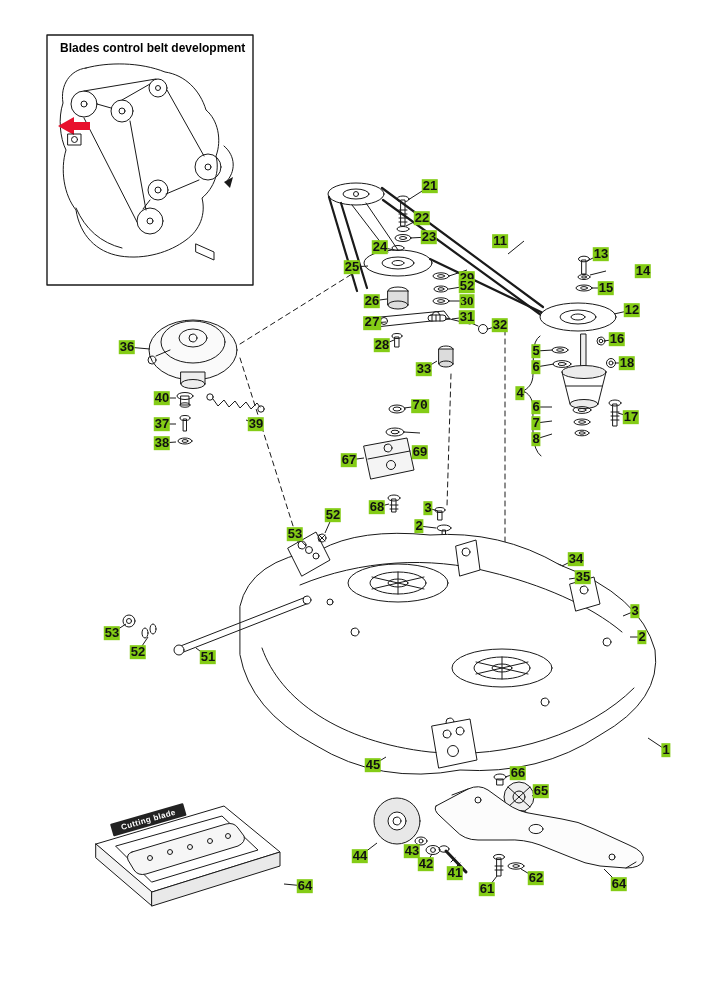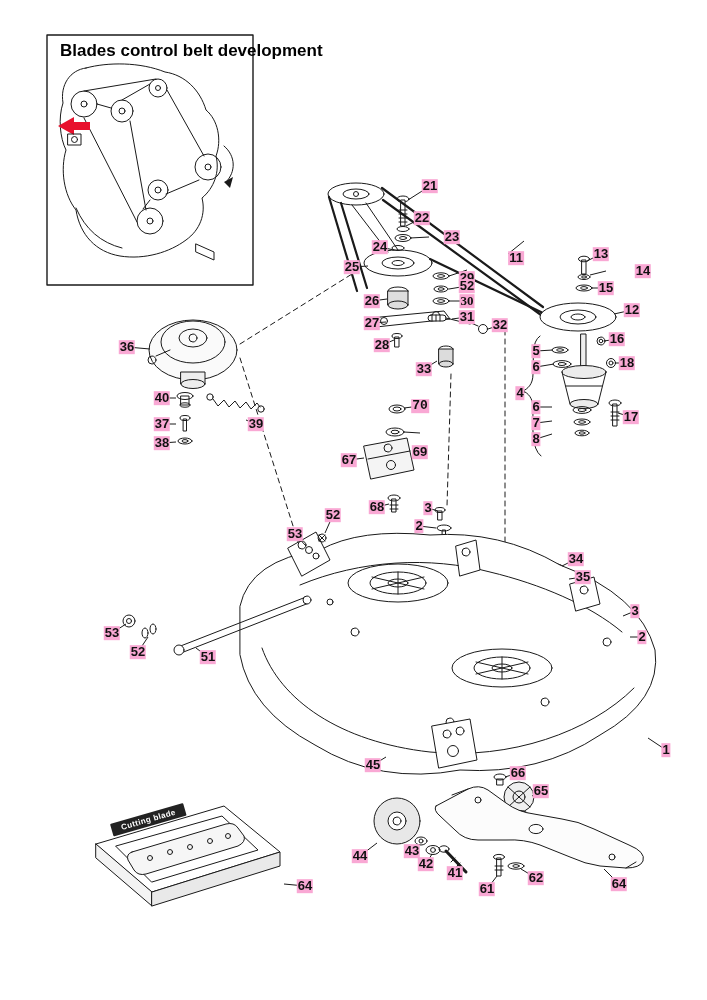--- a/index.html
+++ b/index.html
@@ -5,25 +5,25 @@
   html,body{margin:0;padding:0;background:#fff}
   body{width:707px;height:1000px;font-family:"Liberation Sans",sans-serif}
   .stage{position:relative;width:707px;height:1000px;background:#fff;overflow:hidden}
   .stage svg{position:absolute;left:0;top:0}
   #artwork{z-index:1}
   #leader-lines{z-index:2}
   .labels-layer{position:absolute;left:0;top:0;width:707px;height:1000px;z-index:3;pointer-events:none}
   .part-label{
     position:absolute;transform:translate(-50%,-50%);
     font-size:13px;font-weight:bold;color:#111;line-height:1.05;
-    background:#f9a8d4;padding:0 1px;white-space:nowrap;
+    background:#84cc16;padding:0 1px;white-space:nowrap;
   }
   .inset-title{
     position:absolute;left:60px;top:41px;z-index:3;
-    font-size:17px;font-weight:bold;color:#000;
+    font-size:12px;font-weight:bold;color:#000;
   }
   .blade-strip{
     position:absolute;left:110px;top:824px;z-index:3;
     transform:rotate(-16deg);transform-origin:left top;
     background:#222;color:#fff;font-size:8px;font-weight:bold;
     padding:2px 10px;letter-spacing:.4px;border-radius:1px;
   }
 </style>
 </head>
 <body>
@@ -387,35 +387,35 @@
       <line x1="455" y1="873" x2="458" y2="864"></line>
       <line x1="487" y1="889" x2="497" y2="876"></line>
       <line x1="536" y1="878" x2="521" y2="869"></line>
       <line x1="619" y1="884" x2="604" y2="869"></line>
       <line x1="305" y1="886" x2="284" y2="884"></line>
     </svg>
 
   <div class="labels-layer">
       <div class="part-label" style="left: 430px; top: 186px;">21</div>
       <div class="part-label" style="left: 422px; top: 218px;">22</div>
-      <div class="part-label" style="left: 429px; top: 237px; margin-left: 23px;">23</div>
+      <div class="part-label" style="left: 429px; top: 237px;">23</div>
       <div class="part-label" style="left: 380px; top: 247px;">24</div>
       <div class="part-label" style="left: 352px; top: 267px;">25</div>
-      <div class="part-label" style="left: 516px; top: 241px; margin-top: 17px;">11</div>
+      <div class="part-label" style="left: 500px; top: 241px;">11</div>
       <div class="part-label" style="left: 601px; top: 254px;">13</div>
       <div class="part-label" style="left: 606px; top: 271px; margin-left: 37px;">14</div>
       <div class="part-label" style="left: 606px; top: 288px;">15</div>
       <div class="part-label" style="left: 467px; top: 270px; margin-top: 8px;">29</div>
       <div class="part-label" style="left: 467px; top: 286px;">52</div>
       <div class="part-label" style="left: 467px; top: 301px; font-family: Liberation Serif, serif;">30</div>
       <div class="part-label" style="left: 372px; top: 301px;">26</div>
       <div class="part-label" style="left: 467px; top: 317px;">31</div>
       <div class="part-label" style="left: 500px; top: 325px;">32</div>
       <div class="part-label" style="left: 632px; top: 310px;">12</div>
-      <div class="part-label" style="left: 372px; top: 323px;">27</div>
+      <div class="part-label" style="left: 372px; top: 323px; font-family: Liberation Mono, monospace;">27</div>
       <div class="part-label" style="left: 382px; top: 345px;">28</div>
       <div class="part-label" style="left: 127px; top: 347px;">36</div>
       <div class="part-label" style="left: 424px; top: 369px;">33</div>
       <div class="part-label" style="left: 617px; top: 339px;">16</div>
       <div class="part-label" style="left: 536px; top: 351px;">5</div>
       <div class="part-label" style="left: 536px; top: 367px;">6</div>
       <div class="part-label" style="left: 627px; top: 363px;">18</div>
       <div class="part-label" style="left: 520px; top: 393px;">4</div>
       <div class="part-label" style="left: 162px; top: 398px;">40</div>
       <div class="part-label" style="left: 536px; top: 407px;">6</div>

